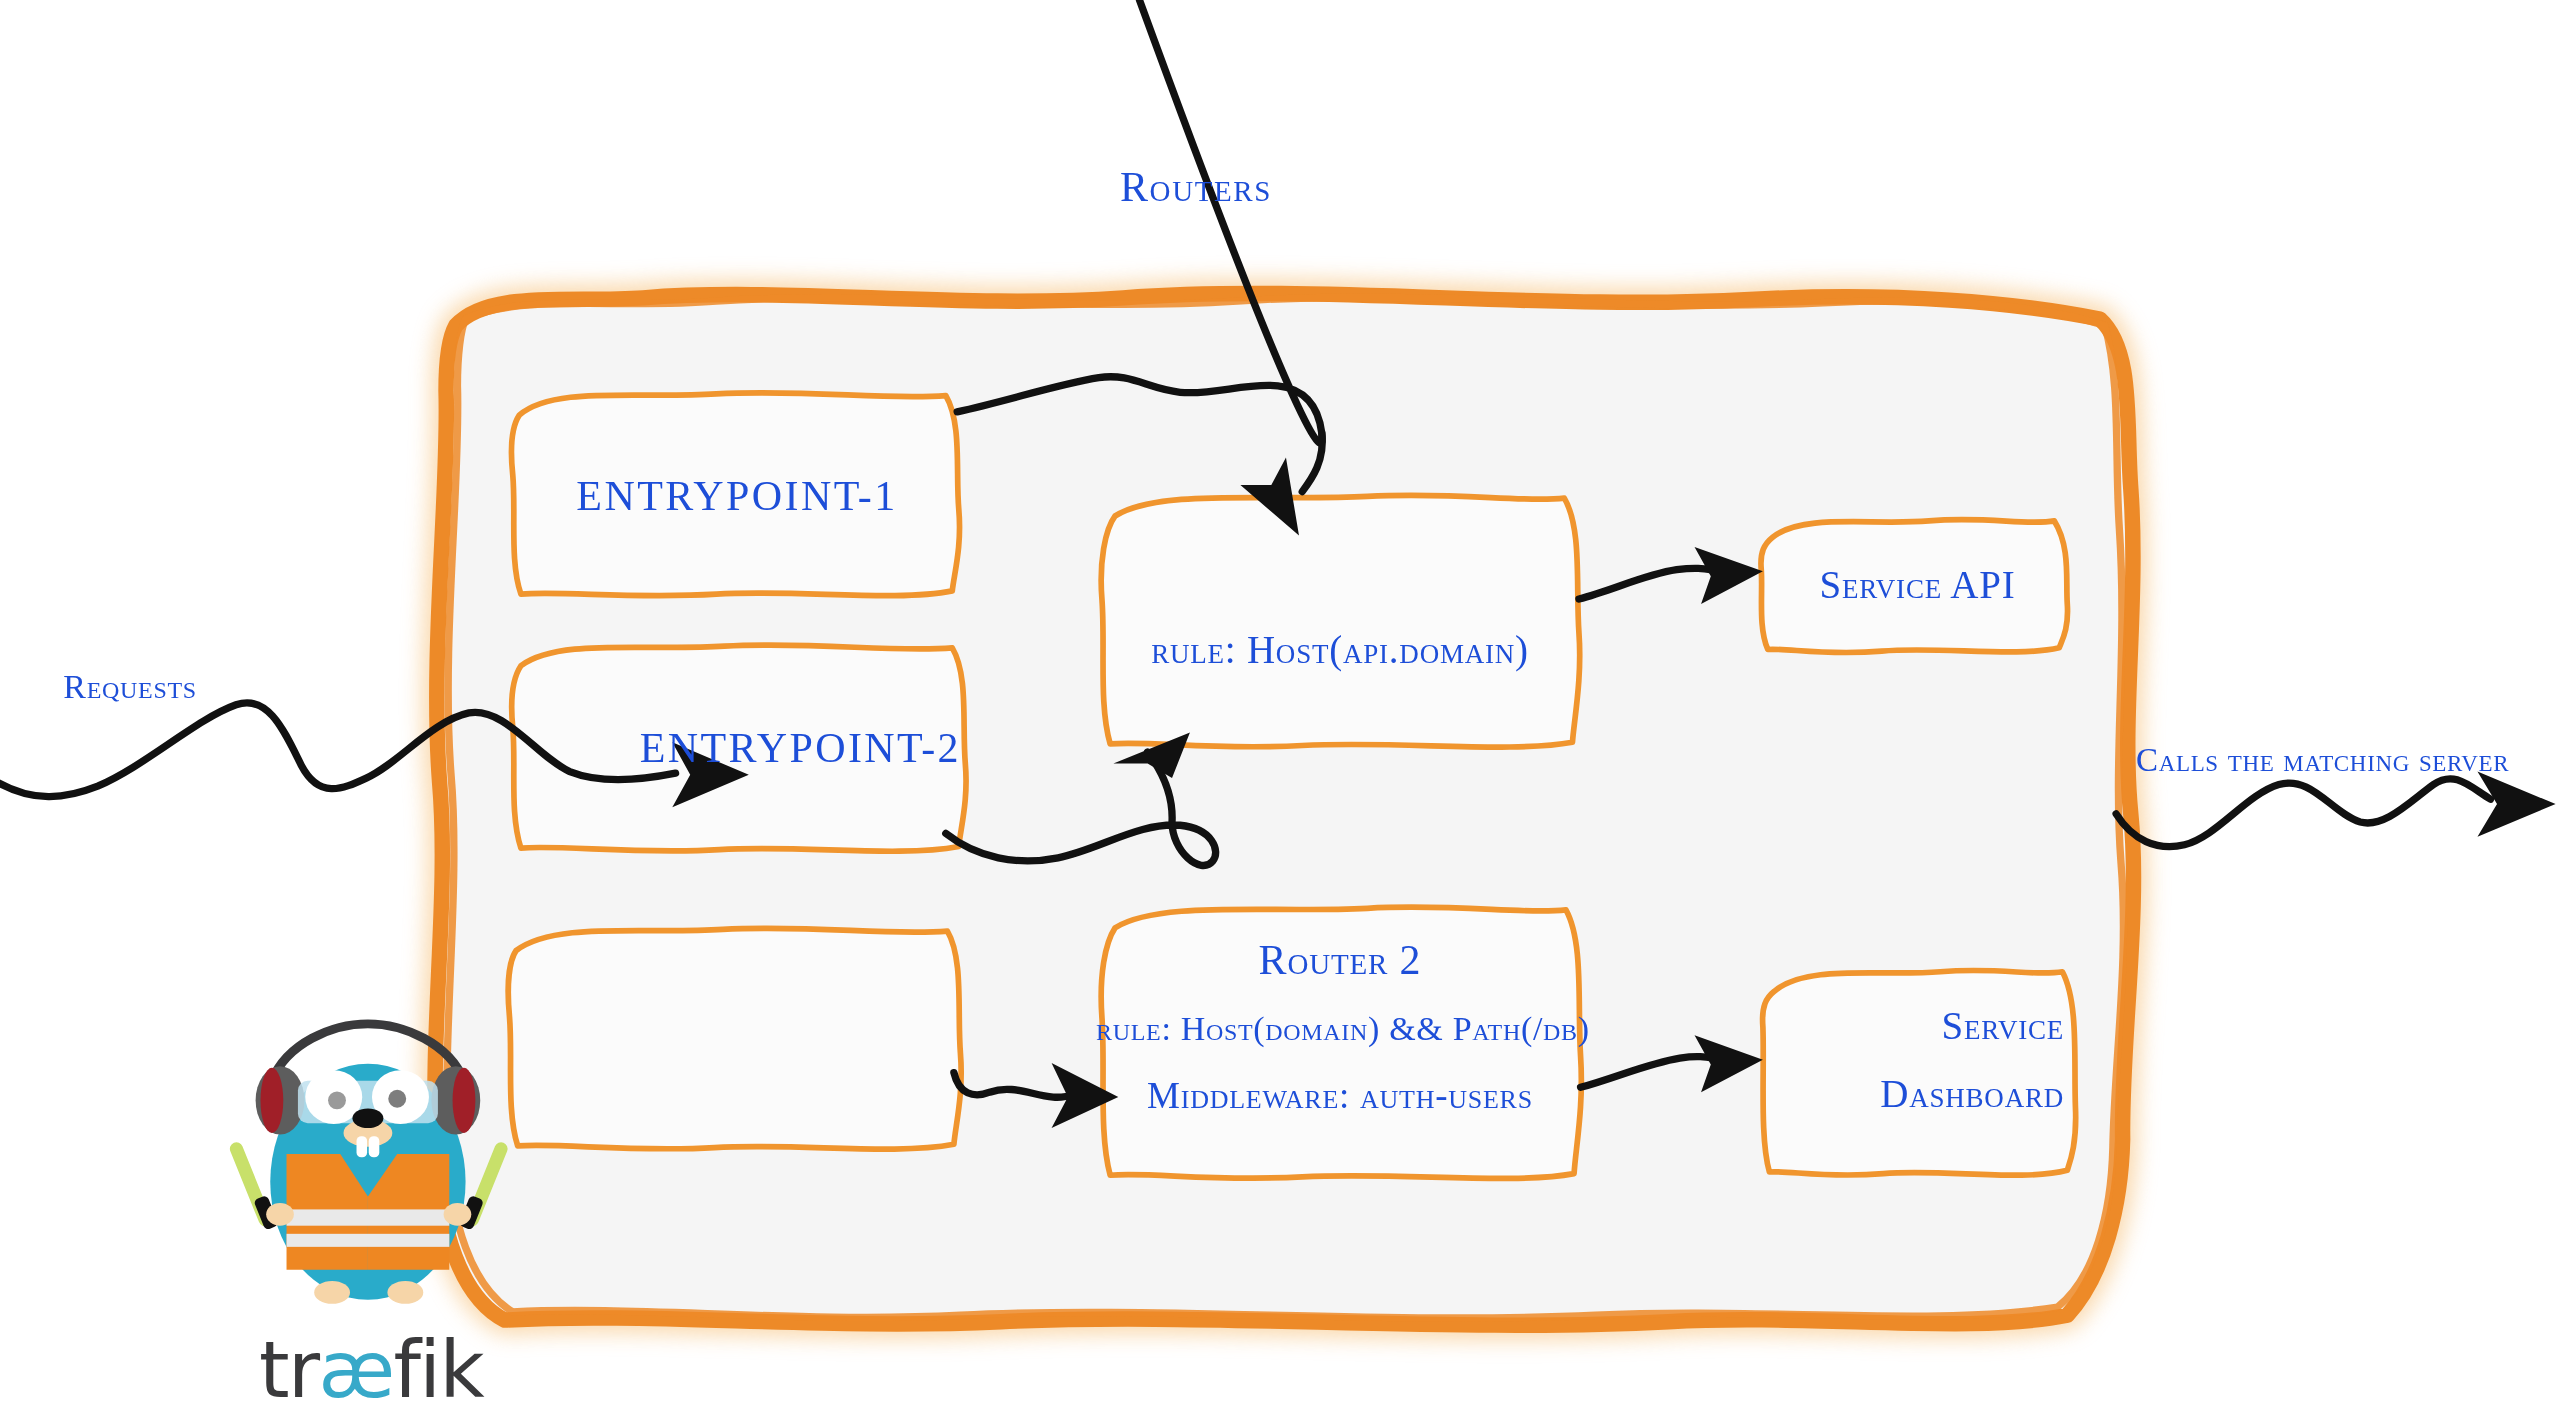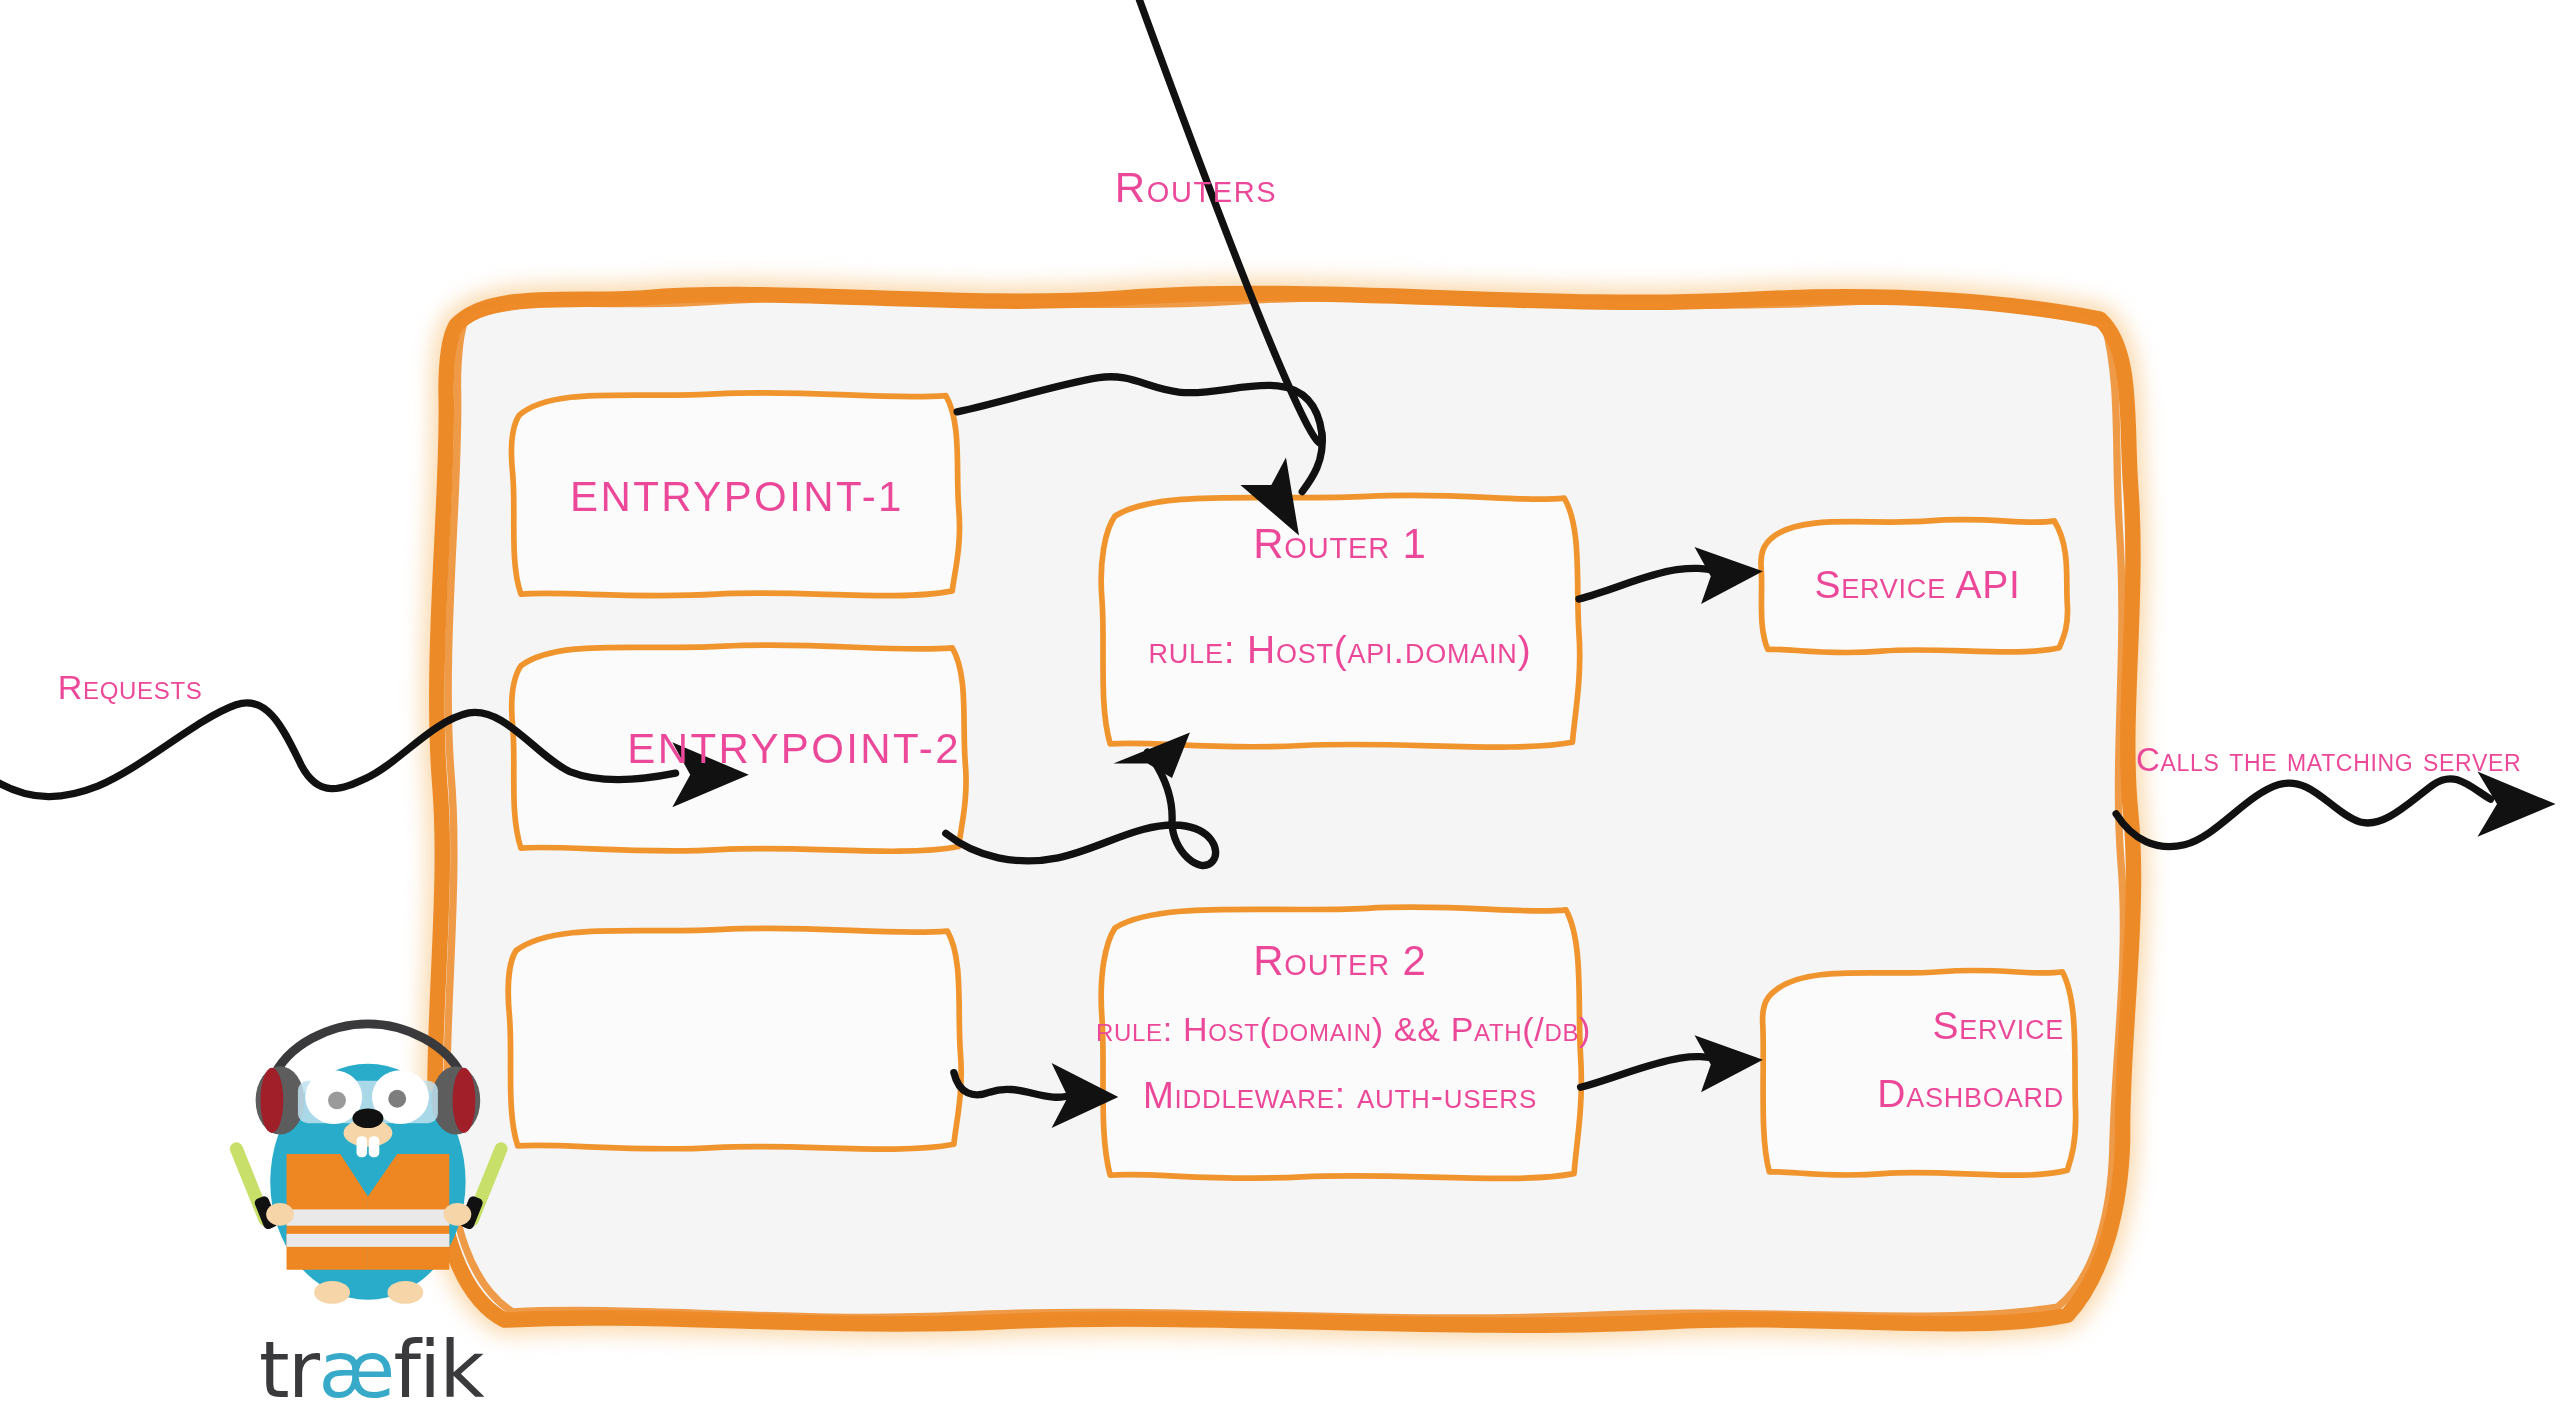--- a/index.html
+++ b/index.html
@@ -19,22 +19,22 @@
   }
   svg.layer {
     position: absolute;
     top: 0;
     left: 0;
     width: 2576px;
     height: 1408px;
   }
   .node-label {
     position: absolute;
-    color: #ec4899;
-    font-family: Liberation Sans, sans-serif;
+    color: #1d4ed8;
+    font-family: Liberation Serif, serif;
     text-align: center;
     line-height: 1.18;
     pointer-events: none;
     white-space: nowrap;
   }
   
   .sc {
     font-variant: small-caps;
     letter-spacing: 0.02em;
   }
@@ -290,21 +290,20 @@
   </svg>
 
   <div class="node-label sc" style="left:1074px; top:163px; width:244px; font-size:42px; letter-spacing:1.6px;">Routers</div>
 
   <div class="node-label sc" style="left:8.1px; top:667px; width:244px; text-align:center; font-size:34px;">Requests</div>
   <div class="node-label sc" style="left:2136px; top:741px; width:488px; text-align:left; font-size:33px;">Calls the matching server</div>
 
   <div class="node-label" style="left:513px; top:472px; width:448px; font-size:42px; letter-spacing:2.4px; text-transform:uppercase;">entrypoint-1</div>
   <div class="node-label" style="left:513px; top:724px; width:448px; font-size:42px; letter-spacing:2.4px; text-transform:uppercase;text-align:right;">entrypoint-2</div>
 
-  <div class="node-label sc" style="left:1104px; top:519px; width:472px; font-size:42px;">Router 1</div>
   <div class="node-label sc" style="left:1104px; top:627px; width:472px; font-size:39px;">rule: Host(api.domain)</div>
 
   <div class="node-label sc" style="left:1104px; top:936px; width:472px; font-size:42px;">Router 2</div>
   <div class="node-label sc" style="left:1096px; top:1009px; width:488px; font-size:34px;">rule: Host(domain) &amp;&amp; Path(/db)</div>
   <div class="node-label sc" style="left:1096px; top:1074px; width:488px; font-size:37px;">Middleware: auth-users</div>
 
   <div class="node-label sc" style="left:1763px; top:562px; width:309px; font-size:39px;">Service API</div>
   <div class="node-label sc" style="left:1771px; top:1003px; width:293px; text-align:right; font-size:39px;">Service</div>
   <div class="node-label sc" style="left:1771px; top:1071px; width:293px; text-align:right; font-size:39px;">Dashboard</div>
 

